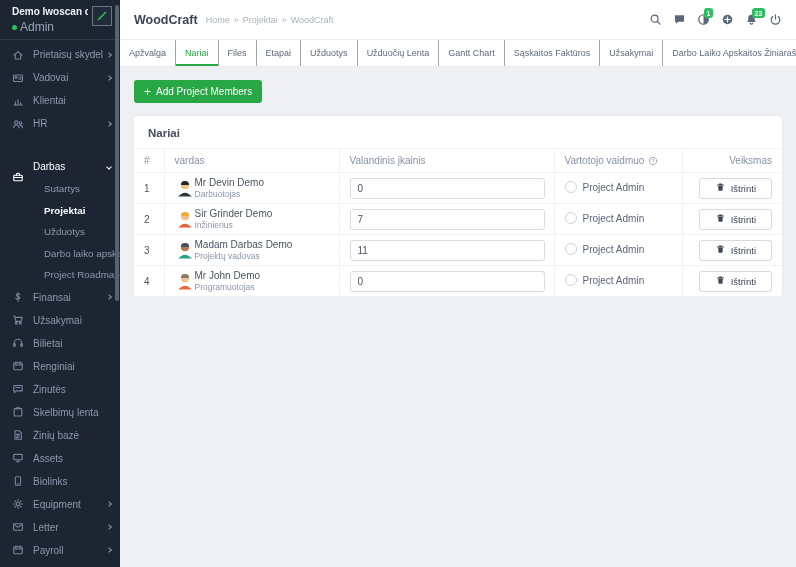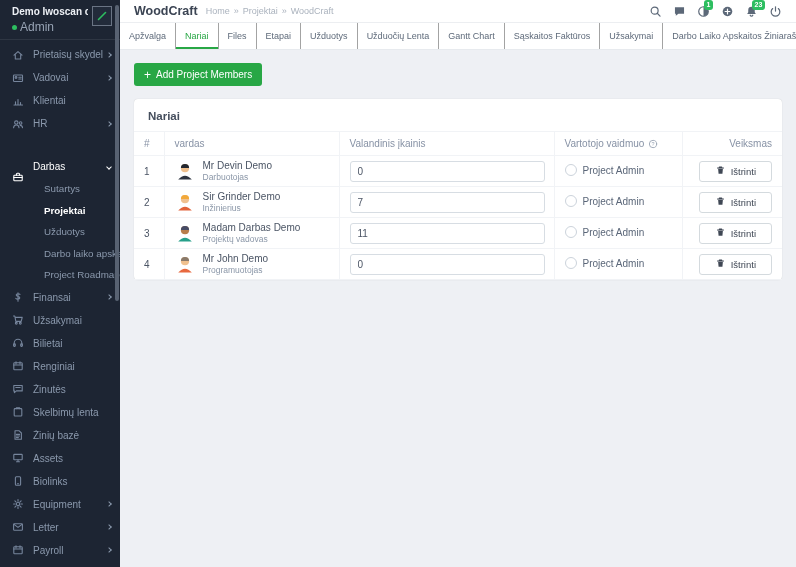--- a/index.html
+++ b/index.html
@@ -21,21 +21,21 @@
   .side-item.expanded, .side-item.expanded .icon { color: #ffffff; margin-top: 20px; }
   .chev { width: 4px; height: 4px; border-right: 1.2px solid currentColor; border-bottom: 1.2px solid currentColor; margin-left: 4px; flex-shrink: 0; }
   .chev.right { transform: rotate(-45deg); }
   .chev.down  { transform: rotate(45deg); }
   .side-sub { height: 21.5px; display: flex; align-items: center; padding-left: 44px; font-size: 9.8px; color: #8b99ad; cursor: pointer; white-space: nowrap; overflow: hidden; }
   .side-sub.active { color: #fff; font-weight: bold; }
   .sb-scroll { position: absolute; top: 5px; right: 1px; width: 4px; height: 296px; background: #586272; border-radius: 2px; }
 
   
   .main { flex: 1; min-width: 0; display: flex; flex-direction: column; }
-  .topbar { height: 23px; background: #fff; border-bottom: 1px solid #eceef1; display: flex; align-items: center; padding: 1px 14px; flex-shrink: 0; }
+  .topbar { height: 40px; background: #fff; border-bottom: 1px solid #eceef1; display: flex; align-items: center; padding: 1px 14px; flex-shrink: 0; }
   .page-title { font-size: 12.5px; font-weight: bold; color: #3b4453; }
   .breadcrumb { margin-left: 8px; font-size: 9px; color: #aab2bd; display: flex; gap: 4px; align-items: center; }
   .tb-icons { margin-left: auto; display: flex; align-items: center; gap: 11px; color: #5c6878; }
   .tb-icon { position: relative; display: flex; cursor: pointer; }
   .badge { position: absolute; top: -5px; left: 7px; background: #2dbe60; color: #fff; font-size: 7px; font-weight: bold; padding: 1.5px 2.5px; border-radius: 3px; line-height: 1; }
 
   .tabbar { height: 27px; background: #fff; border-bottom: 1px solid #e7eaee; display: flex; overflow: hidden; flex-shrink: 0; }
   .tab { flex-shrink: 0; display: flex; align-items: center; padding: 0 9px; font-size: 9px; color: #5e6a7a; border-right: 1px solid #a3a3a3; cursor: pointer; }
   .tab.active { color: #28a745; box-shadow: inset 0 -2px 0 #28a745; }
 
@@ -45,21 +45,21 @@
 
   .card { background: #fff; border-radius: 4px; margin-top: 13px; box-shadow: 0 0 1px rgba(0,0,0,.2); }
   .card-title { padding: 11px 14px 9px; font-size: 11.5px; font-weight: bold; color: #454e5d; }
   table { width: 100%; border-collapse: collapse; font-size: 10px; table-layout: fixed; }
   th, td { border: 1px solid #f1f3f6; }
   th:first-child, td:first-child { border-left: none; }
   th:last-child, td:last-child { border-right: none; }
   th { font-weight: normal; color: #8792a5; text-align: left; padding: 6px 10px; }
   td { padding: 4px 10px; color: #4a5464; }
   th.right, td.right { text-align: right; }
-  .mem { display: flex; align-items: center; gap: 8px; }
+  .mem { display: flex; align-items: center; gap: 0; }
   .mem-name { font-size: 10px; color: #4a5464; }
   .mem-role { font-size: 8.5px; color: #8b97a8; margin-top: 1px; }
   .rate-input { width: 195px; height: 21px; border: 1px solid #d7dde3; border-radius: 3px; font-size: 10px; color: #4a5464; padding: 0 7px; font-family: inherit; }
   .radio-wrap { display: inline-flex; align-items: flex-end; gap: 6px; cursor: pointer; }
   .radio { width: 12px; height: 12px; border: 1px solid #ccd3db; border-radius: 50%; background: #fff; flex-shrink: 0; }
   .radio-label { font-size: 10px; color: #5a6678; }
   .del-btn { display: inline-flex; align-items: center; gap: 5px; background: #fff; border: 1px solid #d4dade; border-radius: 3px; padding: 3px 15px; font-size: 9.5px; color: #3f4754; cursor: pointer; font-family: inherit; }
   .q-icon { display: inline-flex; margin-left: 4px; color: #9aa5b5; vertical-align: -2px; }
 </style>
 </head>

